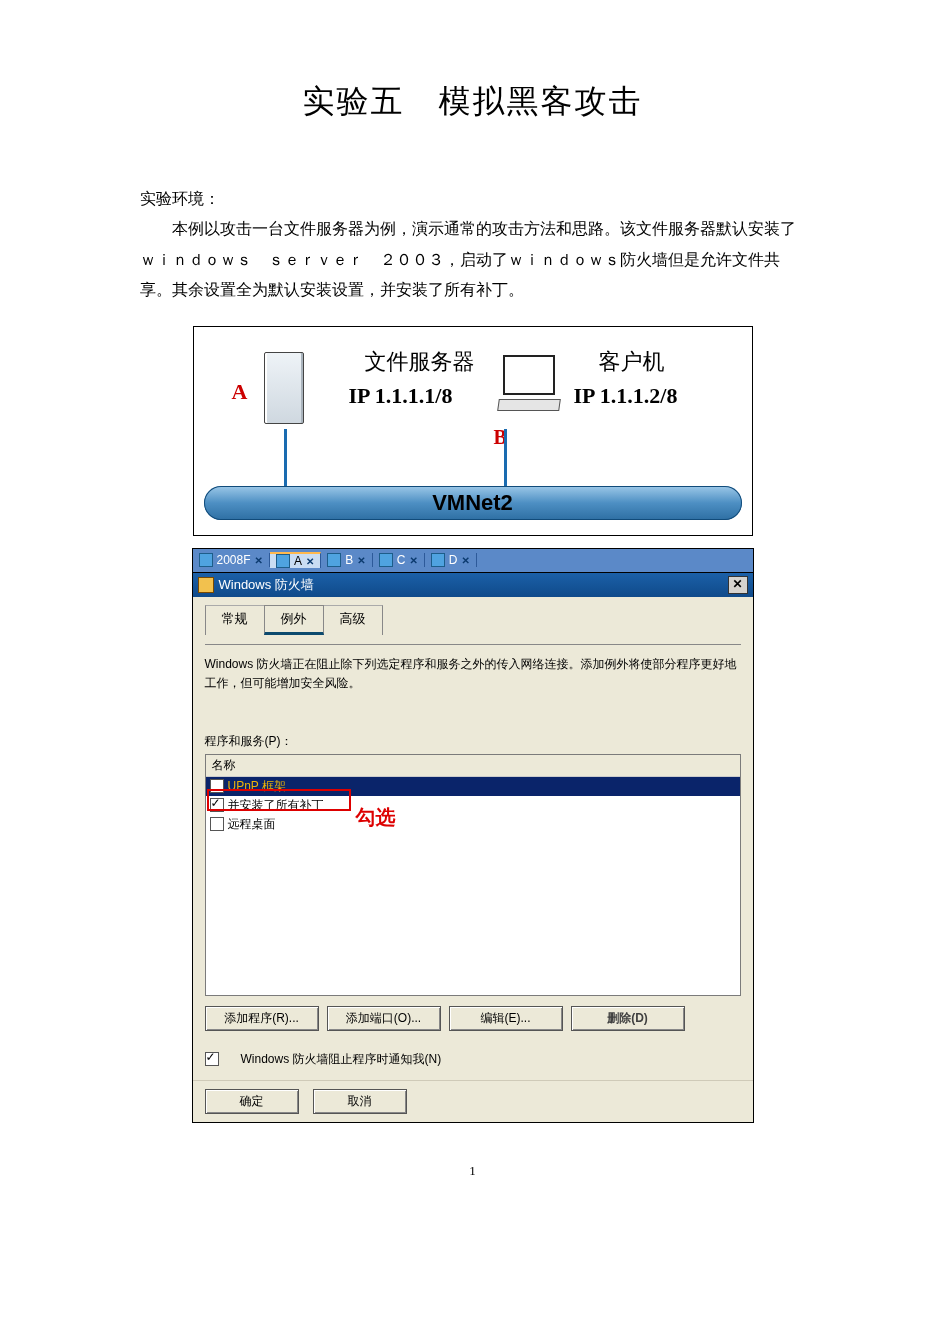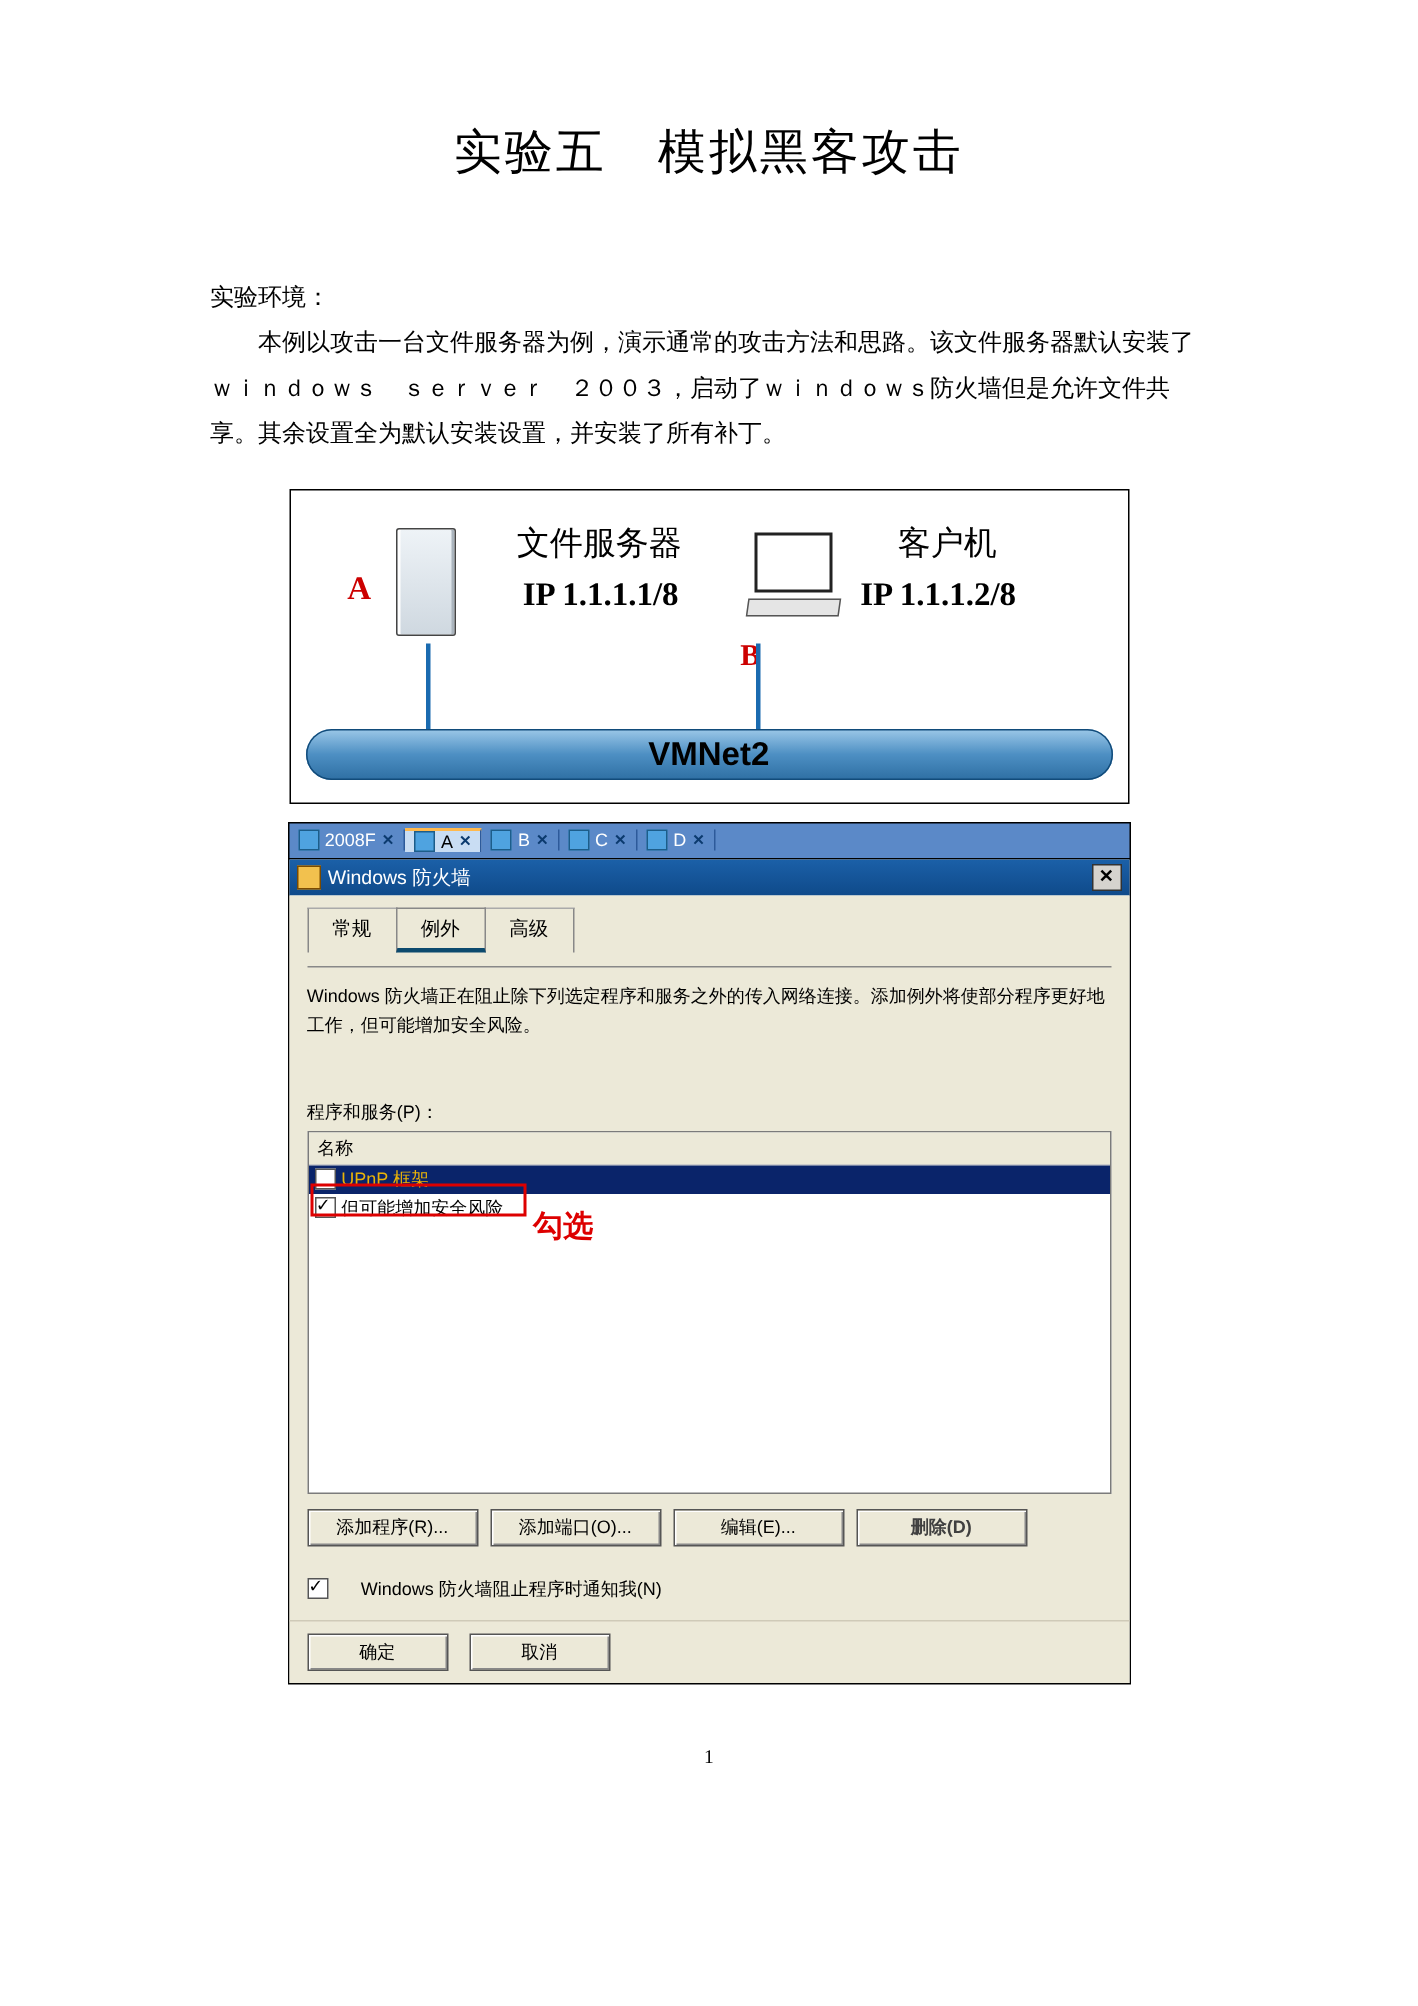--- a/index.html
+++ b/index.html
@@ -81,21 +81,21 @@
   .server-label-A {
     position: absolute;
     left: 38px; top: 52px;
     color: #c00;
     font-family: "Times New Roman", serif;
     font-size: 22px;
     font-weight: bold;
   }
   .server-text1 {
     position: absolute;
-    left: 151px; top: 20px;
+    left: 171px; top: 20px;
     font-family: "SimSun", serif;
     font-size: 22px;
   }
   .server-text2 {
     position: absolute;
     left: 155px; top: 56px;
     font-family: "Times New Roman", serif;
     font-weight: bold;
     font-size: 22px;
   }
@@ -428,21 +428,25 @@
 
       <div class="group-label">程序和服务(P)：</div>
       <div class="listbox">
         <div class="listhead">名称</div>
         <div class="listrow selected">
           <span class="chk"></span>
           <span>UPnP 框架</span>
         </div>
         <div class="listrow">
           <span class="chk checked"></span>
-          <span>但可能增加安全风险</span>
+          <span>并安装了所有补丁</span>
+        </div>
+        <div class="listrow">
+          <span class="chk"></span>
+          <span>远程桌面</span>
         </div>
         <div class="redbox"></div>
         <div class="annot">勾选</div>
       </div>
 
       <div class="btnrow">
         <div class="winbtn">添加程序(R)...</div>
         <div class="winbtn">添加端口(O)...</div>
         <div class="winbtn">编辑(E)...</div>
         <div class="winbtn disabled">删除(D)</div>

